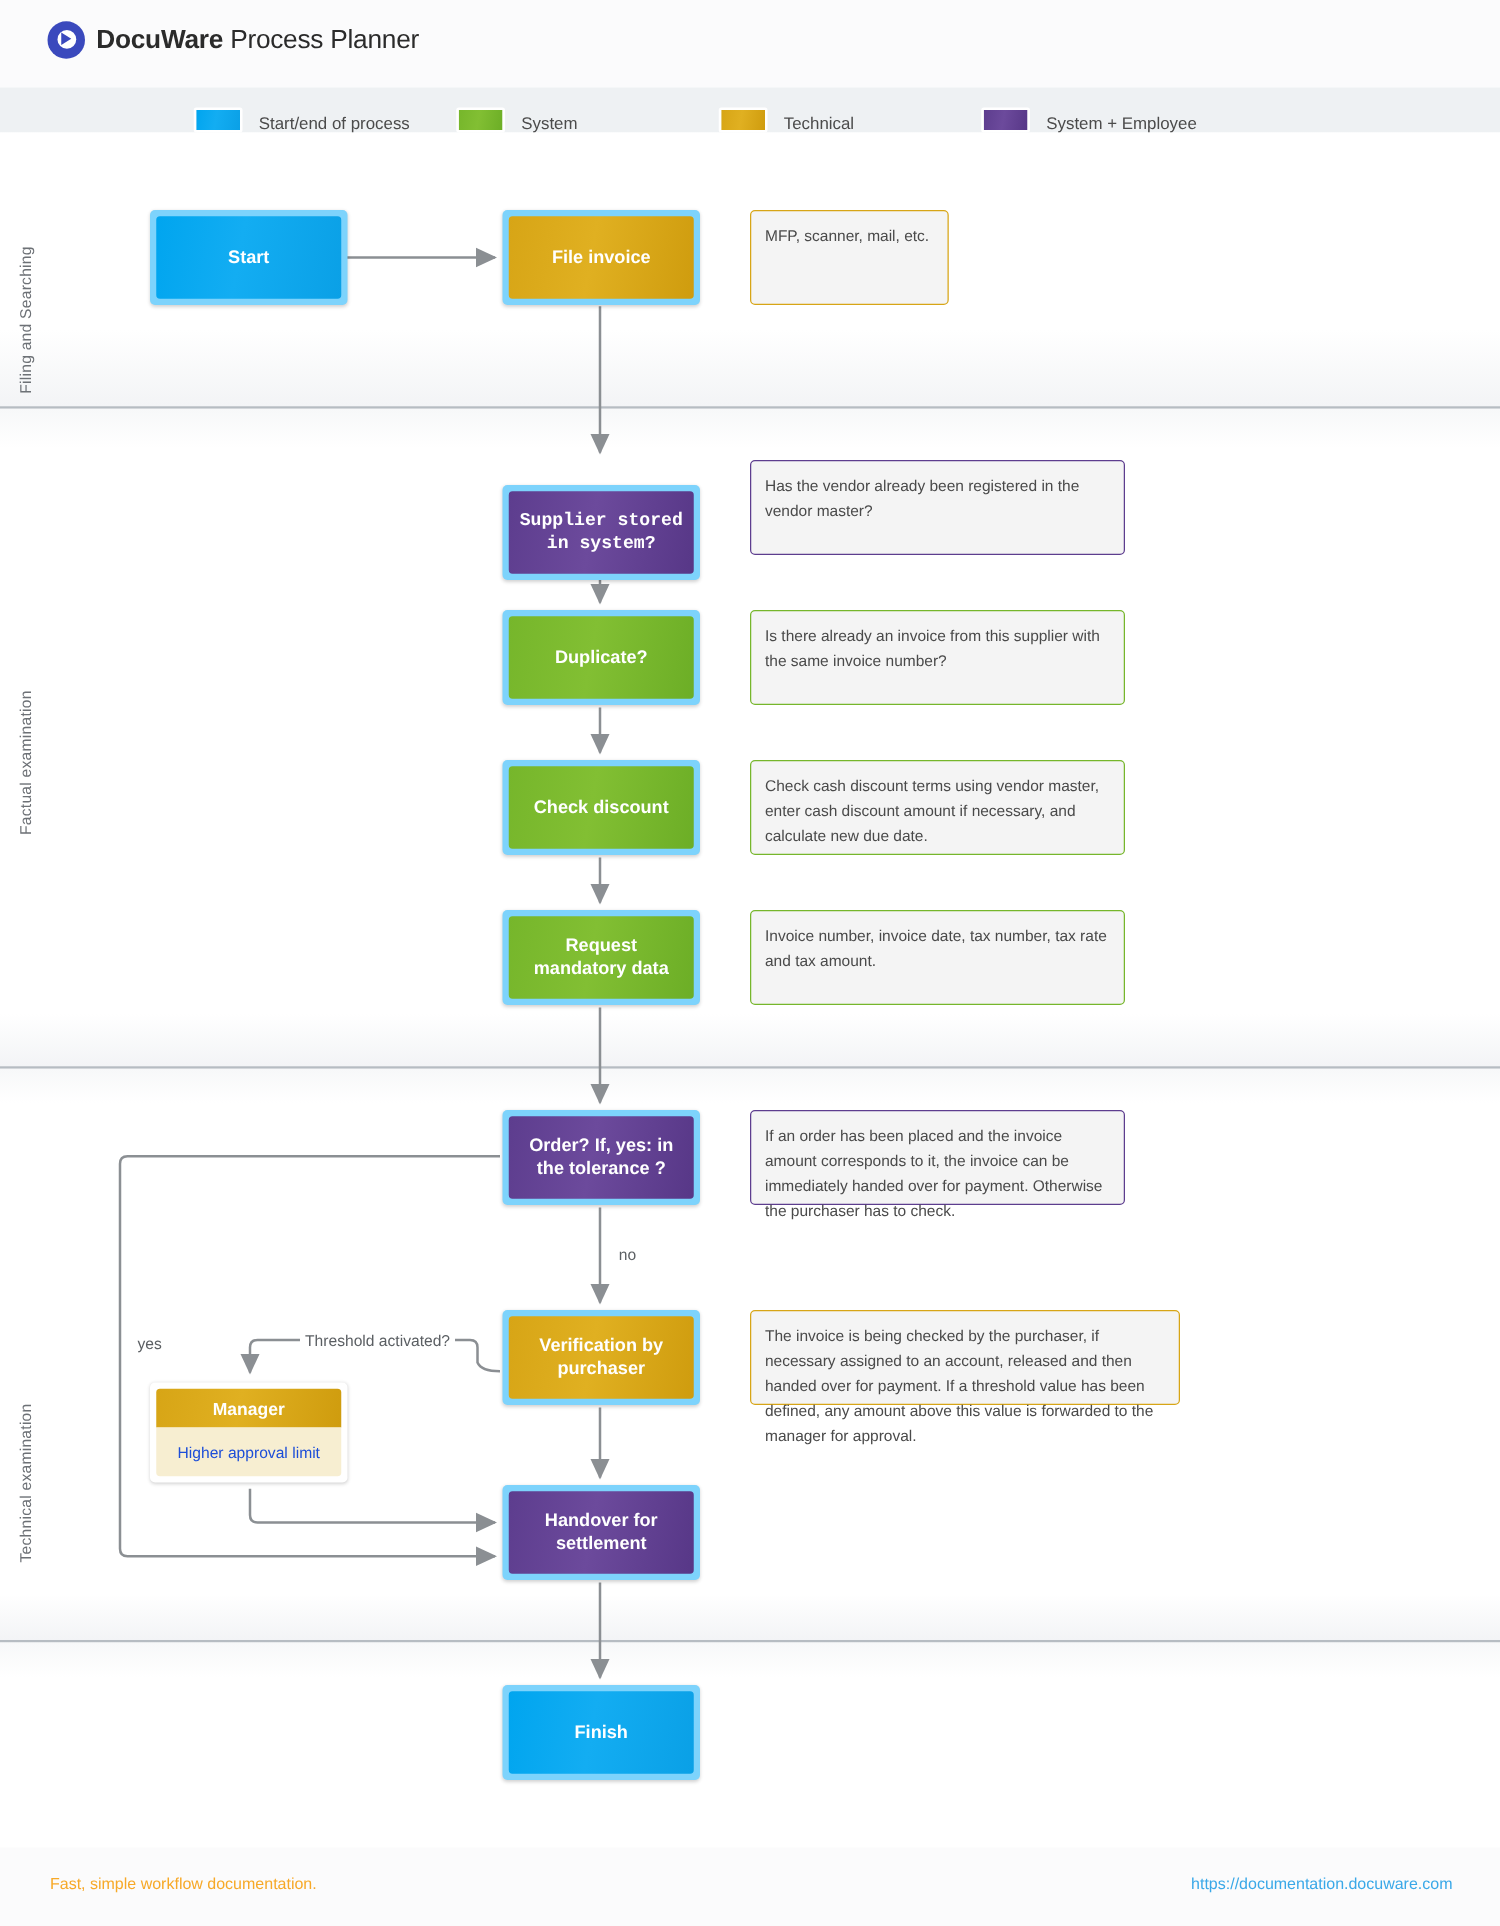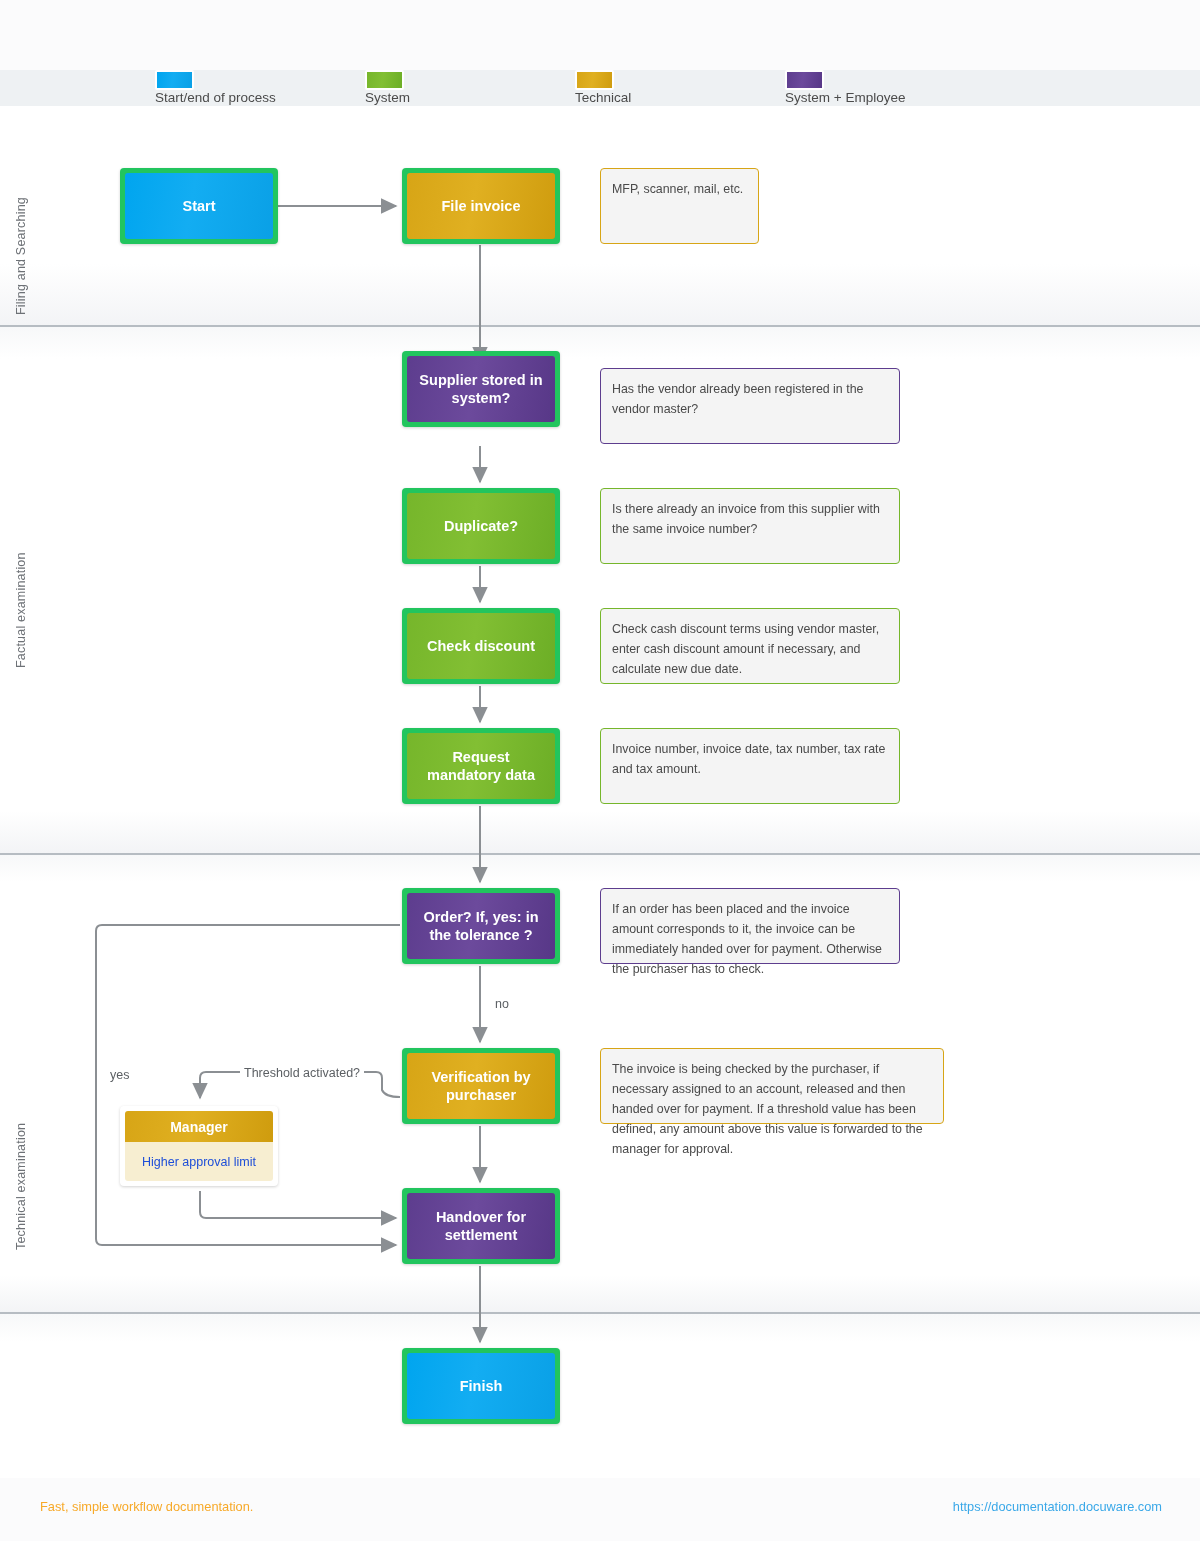--- a/index.html
+++ b/index.html
@@ -42,21 +42,21 @@
     position: absolute; left: 434px; top: 19px;
     font-size: 23px; color: #303030; font-weight: 400; letter-spacing: 0.1px;
     white-space: nowrap;
   }
 
   
   .legend {
     position: absolute; left: 0; top: 70px; width: 1200px; height: 36px;
     background: #eef1f3;
   }
-  .legend-item { position: absolute; top: 0; height: 36px; display: flex; align-items: flex-start; flex-direction: column; }
+  .legend-item { position: absolute; top: 0; height: 36px; display: flex; align-items: flex-end; }
   .legend-swatch {
     width: 39px; height: 20px; border-radius: 2px;
     border: 2px solid #ffffff;
     margin-right: 13px; flex: none;
   }
   .legend-label { font-size: 13.5px; color: #4b4b4b; white-space: nowrap; }
 
   
   .band-sep {
     position: absolute; left: 0; width: 1200px; height: 2px;
@@ -69,21 +69,21 @@
     position: absolute;
     font-size: 12.5px; color: #6d7176;
     writing-mode: vertical-rl; transform: rotate(180deg);
     white-space: nowrap; letter-spacing: 0.2px;
   }
 
   
   .node {
     position: absolute;
     border-radius: 4px;
-    background: #22c55e;
+    background: #7dd3fc;
     padding: 5px;
     box-shadow: 0 1px 3px rgba(0,0,0,0.18);
   }
   .node-inner {
     width: 100%; height: 100%;
     border-radius: 3px;
     display: flex; align-items: center; justify-content: center;
     text-align: center;
     color: #ffffff; font-size: 14.5px; font-weight: 700;
     line-height: 1.25;
@@ -141,20 +141,24 @@
   }
   .footer-right {
     position: absolute; right: 38px; top: 21px;
     font-size: 12.8px; color: #3aa8e8;
   }
 </style>
 </head>
 <body>
 
 <div class="header">
+  <div class="brand">
+    <div class="logo-mark"></div>
+    <div class="brand-name"><b>DocuWare</b><span> Process Planner</span></div>
+  </div>
 </div>
 
 <div class="legend">
   <div class="legend-item" style="left:155px">
     <div class="legend-swatch c-blue"></div>
     <div class="legend-label">Start/end of process</div>
   </div>
   <div class="legend-item" style="left:365px">
     <div class="legend-swatch c-green"></div>
     <div class="legend-label">System</div>
@@ -221,21 +225,21 @@
 
 <div class="node" style="left:120px; top:168px; width:158px; height:76px;">
   <div class="node-inner c-blue">Start</div>
 </div>
 
 <div class="node" style="left:402px; top:168px; width:158px; height:76px;">
   <div class="node-inner c-gold">File invoice</div>
 </div>
 <div class="note n-gold" style="left:600px; top:168px; width:159px; height:76px;">MFP, scanner, mail, etc.</div>
 
-<div class="node" style="left:402px; top:351px; width:158px; height:76px;">
+<div class="node" style="left:402px; top:388px; width:158px; height:76px;font-family:Liberation Mono, monospace;">
   <div class="node-inner c-purple">Supplier stored in system?</div>
 </div>
 <div class="note n-purple" style="left:600px; top:368px; width:300px; height:76px;">Has the vendor already been registered in the vendor master?</div>
 
 <div class="node" style="left:402px; top:488px; width:158px; height:76px;">
   <div class="node-inner c-green">Duplicate?</div>
 </div>
 <div class="note n-green" style="left:600px; top:488px; width:300px; height:76px;">Is there already an invoice from this supplier with the same invoice number?</div>
 
 <div class="node" style="left:402px; top:608px; width:158px; height:76px;">

